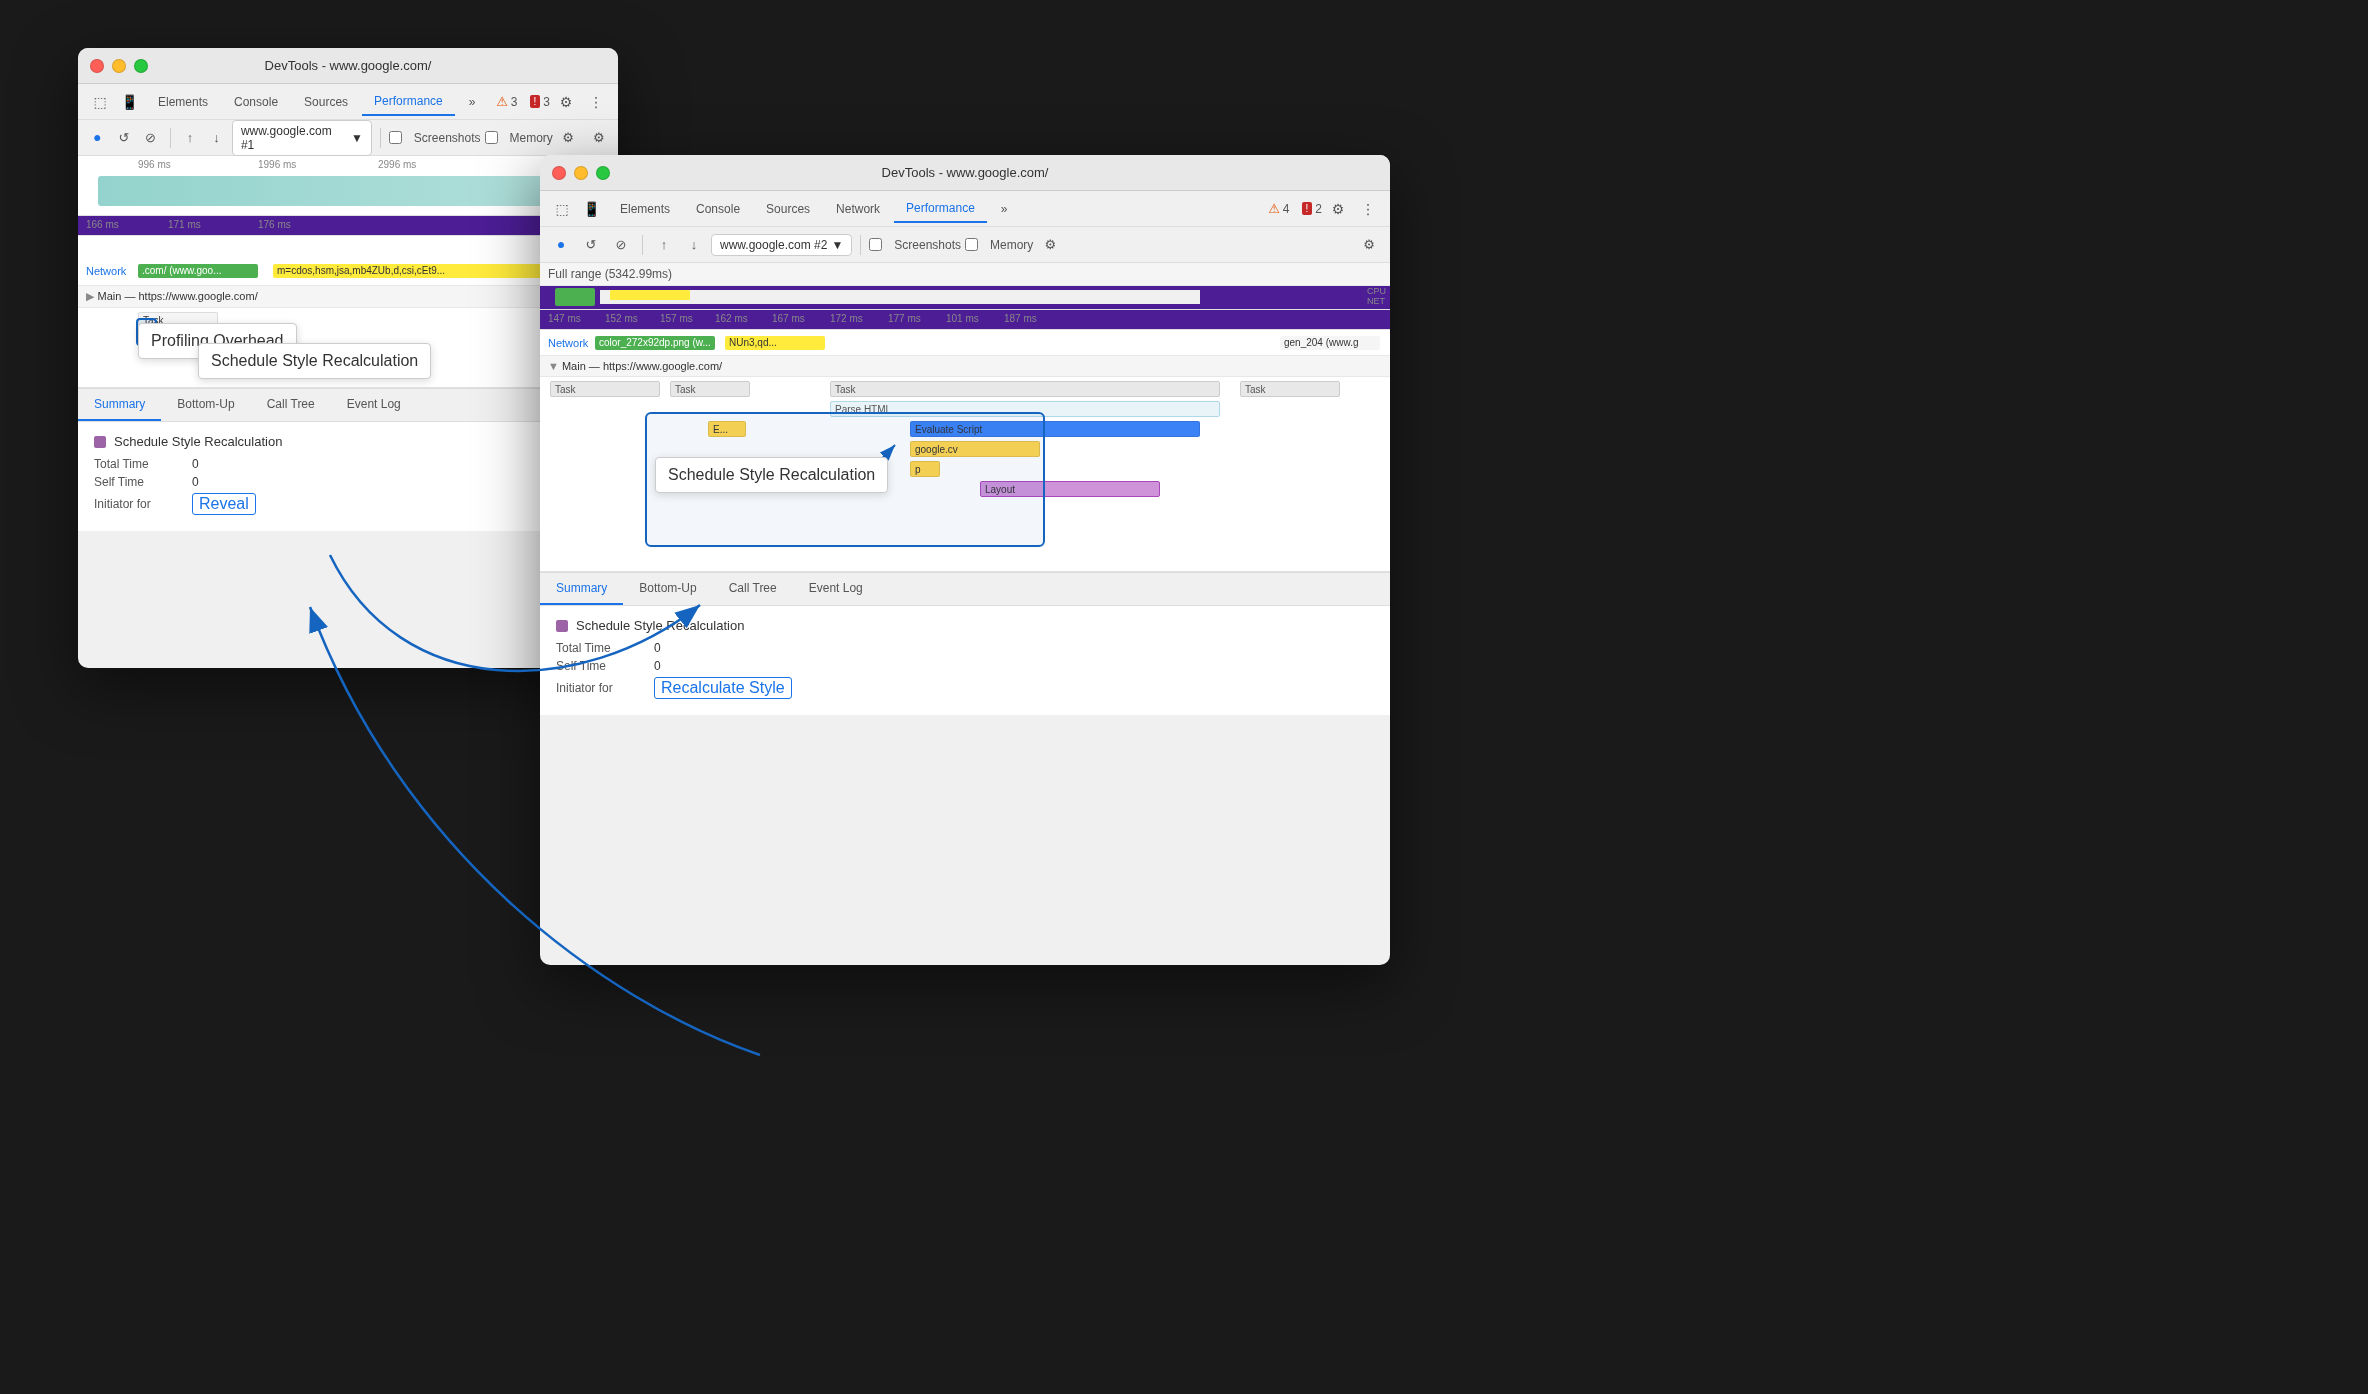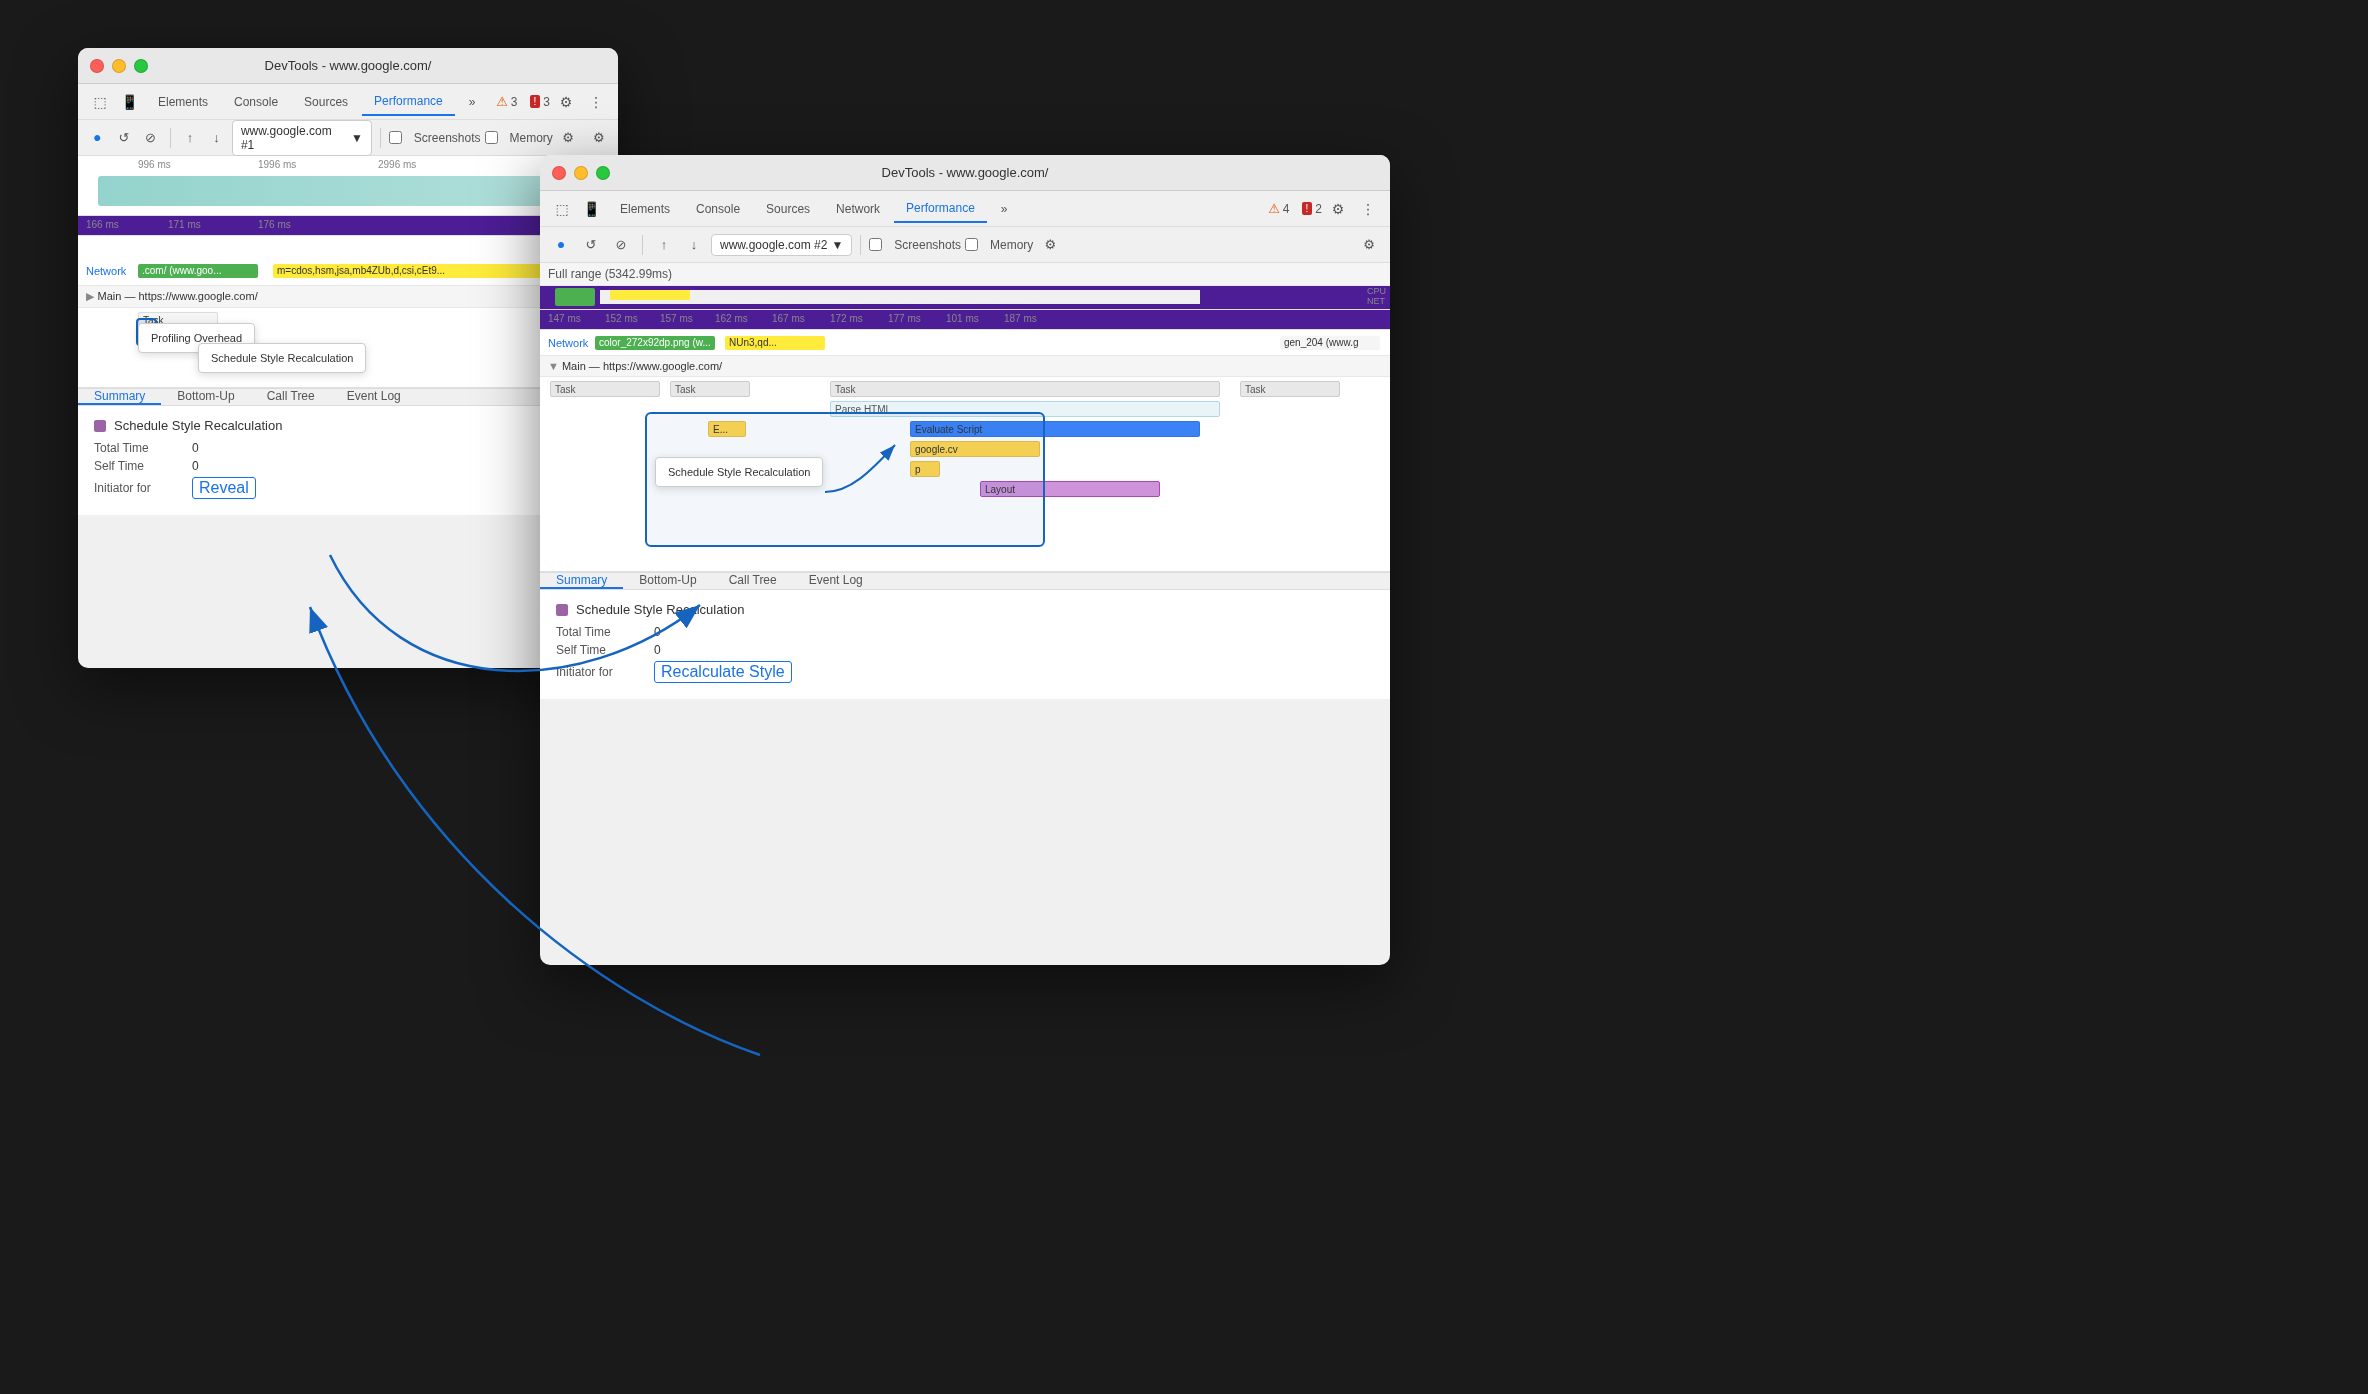--- a/index.html
+++ b/index.html
@@ -228,21 +228,21 @@
 
     
     .bottom-tabs {
       display: flex;
       background: #f0f0f0;
       border-bottom: 1px solid #ddd;
       border-top: 1px solid #ddd;
     }
 
     .bottom-tab {
-      padding: 0 16px;
+      padding: 8px 16px;
       font-size: 12px;
       color: #555;
       cursor: pointer;
       white-space: nowrap;
     }
 
     .bottom-tab.active {
       color: #1a73e8;
       border-bottom: 2px solid #1a73e8;
     }
@@ -297,21 +297,21 @@
       text-decoration: none;
     }
 
     
     .tooltip-box {
       position: absolute;
       background: white;
       border: 1px solid #ccc;
       border-radius: 4px;
       padding: 8px 12px;
-      font-size: 11px;
+      font-size: 16px;
       color: #333;
       box-shadow: 0 2px 8px rgba(0,0,0,0.15);
       white-space: nowrap;
       z-index: 100;
     }
 
     
     .annotation-box {
       position: absolute;
       border: 2px solid #1565c0;

